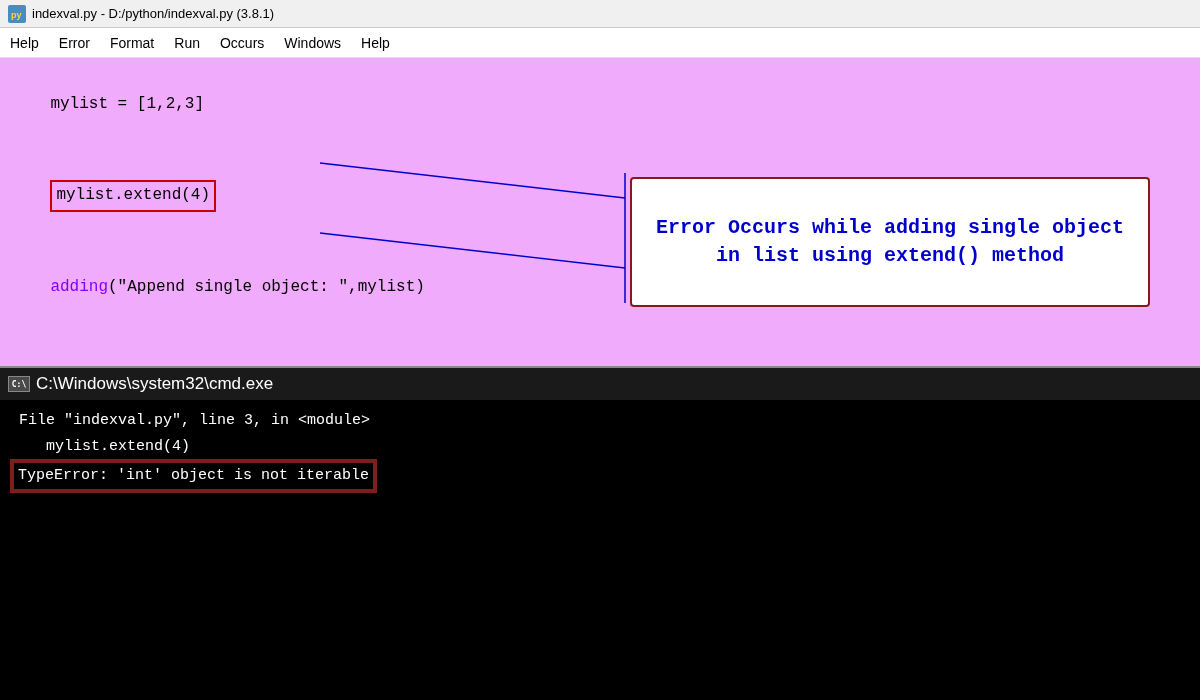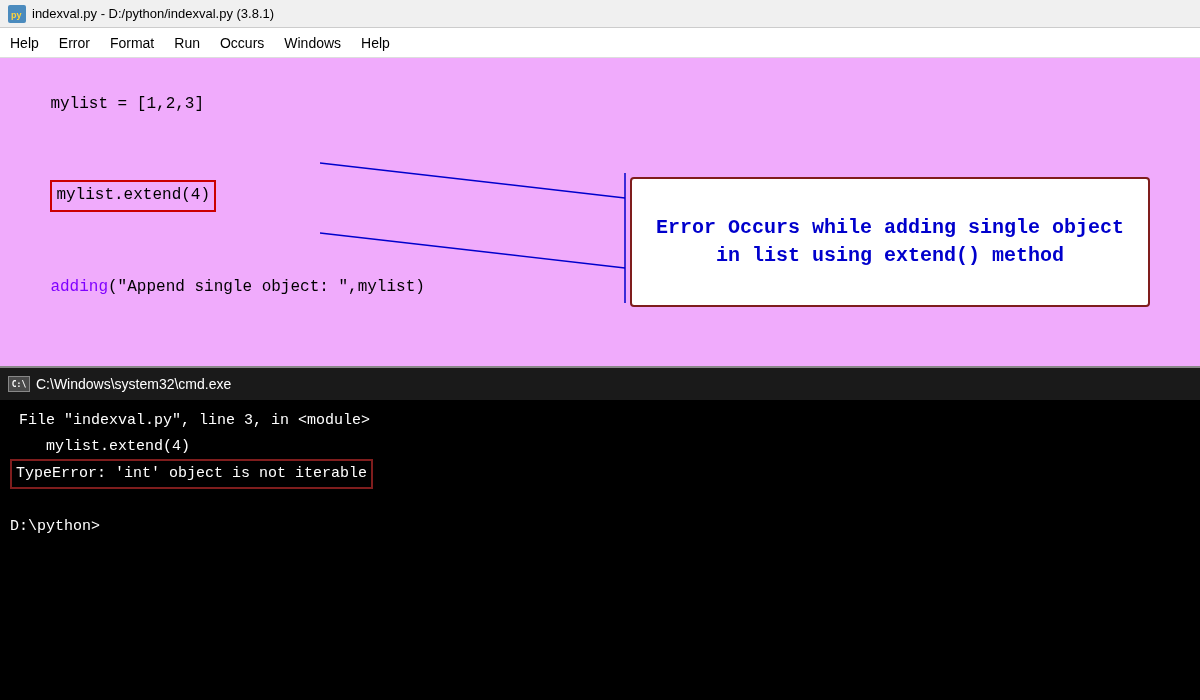--- a/index.html
+++ b/index.html
@@ -122,42 +122,42 @@
       background: #1a1a1a;
       display: flex;
       align-items: center;
       padding: 4px 8px;
       gap: 6px;
       height: 32px;
     }
 
     .terminal-title-text {
       color: #fff;
-      font-size: 14px;
+      font-size: 17px;
       font-family: Arial, sans-serif;
     }
 
     .terminal-content {
       background: #000;
       padding: 8px 10px;
       font-family: 'Courier New', Courier, monospace;
       font-size: 15px;
       color: #fff;
       line-height: 1.7;
     }
 
     .terminal-line {
       white-space: pre;
       display: block;
     }
 
     .error-highlight {
       display: inline-block;
       background: transparent;
-      border: 2px solid #7f1d1d;
+      border: 4px solid #7f1d1d;
       padding: 0 4px;
     }
   </style>
 </head>
 <body>
 
 <div class="title-bar">
   <svg width="18" height="18" viewBox="0 0 18 18">
     <rect width="18" height="18" fill="#4B8BBE" rx="2"></rect>
     <text x="3" y="13" fill="#FFD43B" font-size="9" font-weight="bold">py</text>
@@ -219,15 +219,14 @@
       </div>
     </div>
     <span class="terminal-title-text">C:\Windows\system32\cmd.exe</span>
   </div>
 
   <div class="terminal-content">
     <span class="terminal-line"> File "indexval.py", line 3, in &lt;module&gt;</span>
     <span class="terminal-line">    mylist.extend(4)</span>
     <span class="terminal-line"><span class="error-highlight">TypeError: 'int' object is not iterable</span></span>
     <span class="terminal-line"> </span>
-    <span class="terminal-line">D:\python&gt;</span>
   </div>
 </div>
 
 </body></html>

